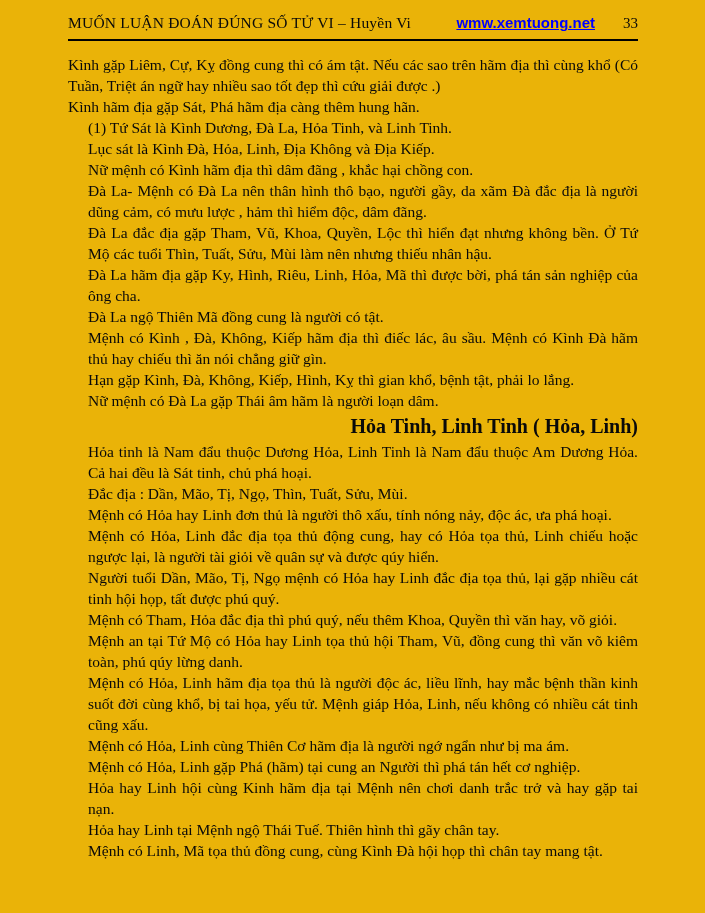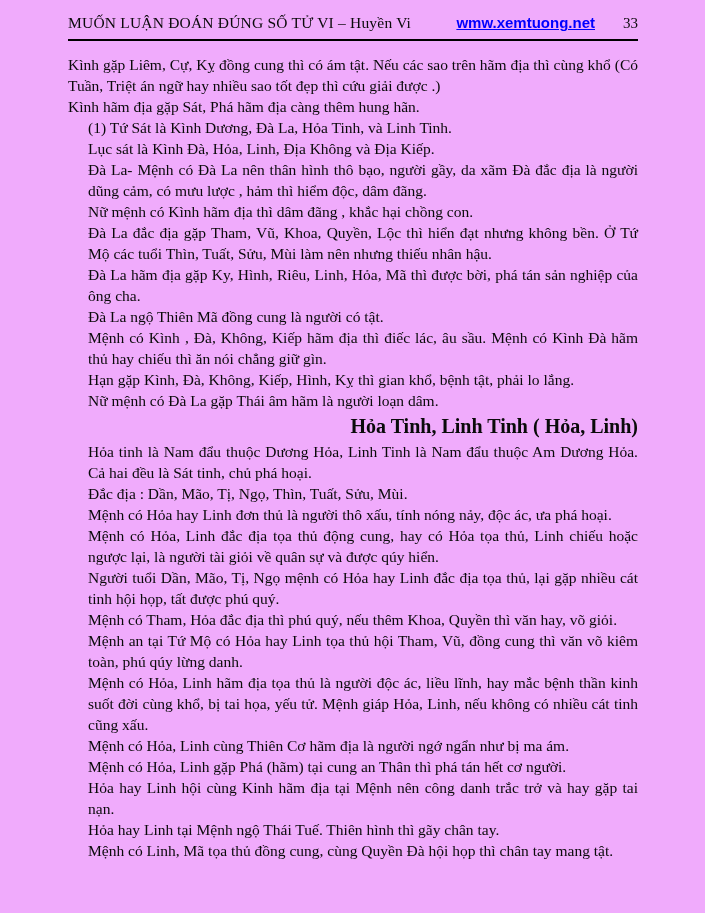--- a/index.html
+++ b/index.html
@@ -1,21 +1,21 @@
 <!DOCTYPE html>
 <html lang="vi"><head>
 <meta charset="utf-8">
 <style>
   html, body { margin: 0; padding: 0; background: #e8e8e8; }
   .page {
     position: relative;
     width: 705px;
     height: 913px;
     margin: 0 auto;
-    background: #f0abfc;
+    background: #eab308;
     box-sizing: border-box;
     padding: 14px 67px 0 68px;
     font-family: "Liberation Serif", serif;
     color: #0a0a0a;
   }
   .header {
     display: flex;
     align-items: baseline;
     white-space: nowrap;
   }
@@ -65,39 +65,39 @@
     <span class="page-num">33</span>
   </div>
 
   <div class="rule"></div>
 
   <div class="bodytext">
     <p>Kình gặp Liêm, Cự, Kỵ đồng cung thì  có ám tật. Nếu các sao trên hãm địa thì cùng khổ (Có Tuần, Triệt án ngữ hay nhiều sao tốt đẹp thì cứu giải được .)</p>
     <p>Kình hãm địa gặp Sát, Phá hãm địa càng thêm hung hãn.</p>
     <p class="ind">(1) Tứ Sát là Kình Dương, Đà La, Hỏa Tinh, và Linh Tinh.</p>
     <p class="ind">Lục sát là Kình Đà, Hỏa, Linh, Địa Không và Địa Kiếp.</p>
+    <p class="ind">Nữ mệnh có Kình hãm địa thì  dâm đãng , khắc hại chồng con.</p>
     <p class="ind">Đà La- Mệnh có Đà La nên thân hình thô bạo, người gầy, da xãm Đà đắc địa là người dũng cảm, có mưu lược , hảm thì hiểm độc, dâm đãng.</p>
-    <p class="ind">Nữ mệnh có Kình hãm địa thì  dâm đãng , khắc hại chồng con.</p>
     <p class="ind">Đà La đắc địa gặp Tham, Vũ, Khoa, Quyền, Lộc thì  hiển đạt nhưng không bền. Ở Tứ Mộ các tuổi Thìn, Tuất, Sửu, Mùi làm nên nhưng thiếu nhân hậu.</p>
     <p class="ind">Đà La hãm địa gặp Ky, Hình, Riêu, Linh, Hỏa, Mã thì được bời, phá tán sản nghiệp của ông cha.</p>
     <p class="ind">Đà La ngộ Thiên Mã  đồng cung là người có tật.</p>
     <p class="ind">Mệnh có Kình , Đà, Không, Kiếp  hãm địa thì điếc lác, âu sầu. Mệnh có Kình Đà hãm thủ hay chiếu thì ăn nói chẳng giữ gìn.</p>
     <p class="ind">Hạn gặp Kình, Đà, Không, Kiếp, Hình, Kỵ thì gian khổ, bệnh tật, phải lo lắng.</p>
     <p class="ind">Nữ mệnh có Đà La gặp Thái âm hãm là người loạn dâm.</p>
 
     <h2 class="section-heading">Hỏa Tinh, Linh Tinh ( Hỏa, Linh)</h2>
 
     <p class="ind">Hỏa tinh là Nam đẩu thuộc Dương Hỏa, Linh Tinh là Nam đẩu thuộc Am Dương Hỏa. Cả hai đều là Sát  tinh, chủ phá hoại.</p>
     <p class="ind">Đắc địa : Dần, Mão, Tị, Ngọ, Thìn, Tuất, Sửu, Mùi.</p>
     <p class="ind">Mệnh có Hỏa hay Linh đơn thủ là người thô xấu, tính nóng nảy, độc ác, ưa phá hoại.</p>
     <p class="ind">Mệnh có Hỏa, Linh đắc địa tọa thủ động cung, hay có Hỏa tọa thủ, Linh chiếu hoặc ngược lại, là người tài giỏi về quân sự và được qúy hiển.</p>
     <p class="ind">Người tuổi Dần, Mão, Tị, Ngọ mệnh có Hỏa hay Linh đắc địa tọa thủ, lại gặp nhiều cát tinh hội họp, tất được phú quý.</p>
     <p class="ind">Mệnh có Tham, Hỏa đắc địa thì phú quý, nếu thêm Khoa, Quyền thì văn hay, võ giỏi.</p>
     <p class="ind">Mệnh an tại Tứ Mộ có Hỏa hay Linh tọa thủ hội Tham, Vũ,  đồng cung thì văn võ kiêm toàn, phú qúy lừng danh.</p>
     <p class="ind">Mệnh có Hỏa, Linh hãm địa tọa thủ là người độc ác, liều lĩnh, hay mắc bệnh thần kinh suốt đời cùng khổ, bị tai họa, yếu tử. Mệnh giáp Hỏa, Linh, nếu không có nhiều cát tinh cũng xấu.</p>
     <p class="ind">Mệnh có Hỏa, Linh cùng Thiên Cơ hãm địa là người ngớ ngẩn như bị ma ám.</p>
-    <p class="ind">Mệnh có Hỏa, Linh gặp Phá (hãm) tại cung an Thân thì phá tán hết cơ người.</p>
-    <p class="ind">Hỏa hay Linh hội cùng Kinh hãm địa  tại Mệnh nên công danh trắc trở và hay gặp tai nạn.</p>
+    <p class="ind">Mệnh có Hỏa, Linh gặp Phá (hãm) tại cung an Người thì phá tán hết cơ nghiệp.</p>
+    <p class="ind">Hỏa hay Linh hội cùng Kinh hãm địa  tại Mệnh nên chơi danh trắc trở và hay gặp tai nạn.</p>
     <p class="ind">Hỏa hay Linh tại Mệnh ngộ Thái Tuế. Thiên hình thì gãy chân tay.</p>
-    <p class="ind">Mệnh có Linh, Mã tọa thủ đồng cung, cùng  Quyền Đà hội họp thì chân tay mang tật.</p>
+    <p class="ind">Mệnh có Linh, Mã tọa thủ đồng cung, cùng  Kình Đà hội họp thì chân tay mang tật.</p>
   </div>
 
 </div>
 
 </body></html>

